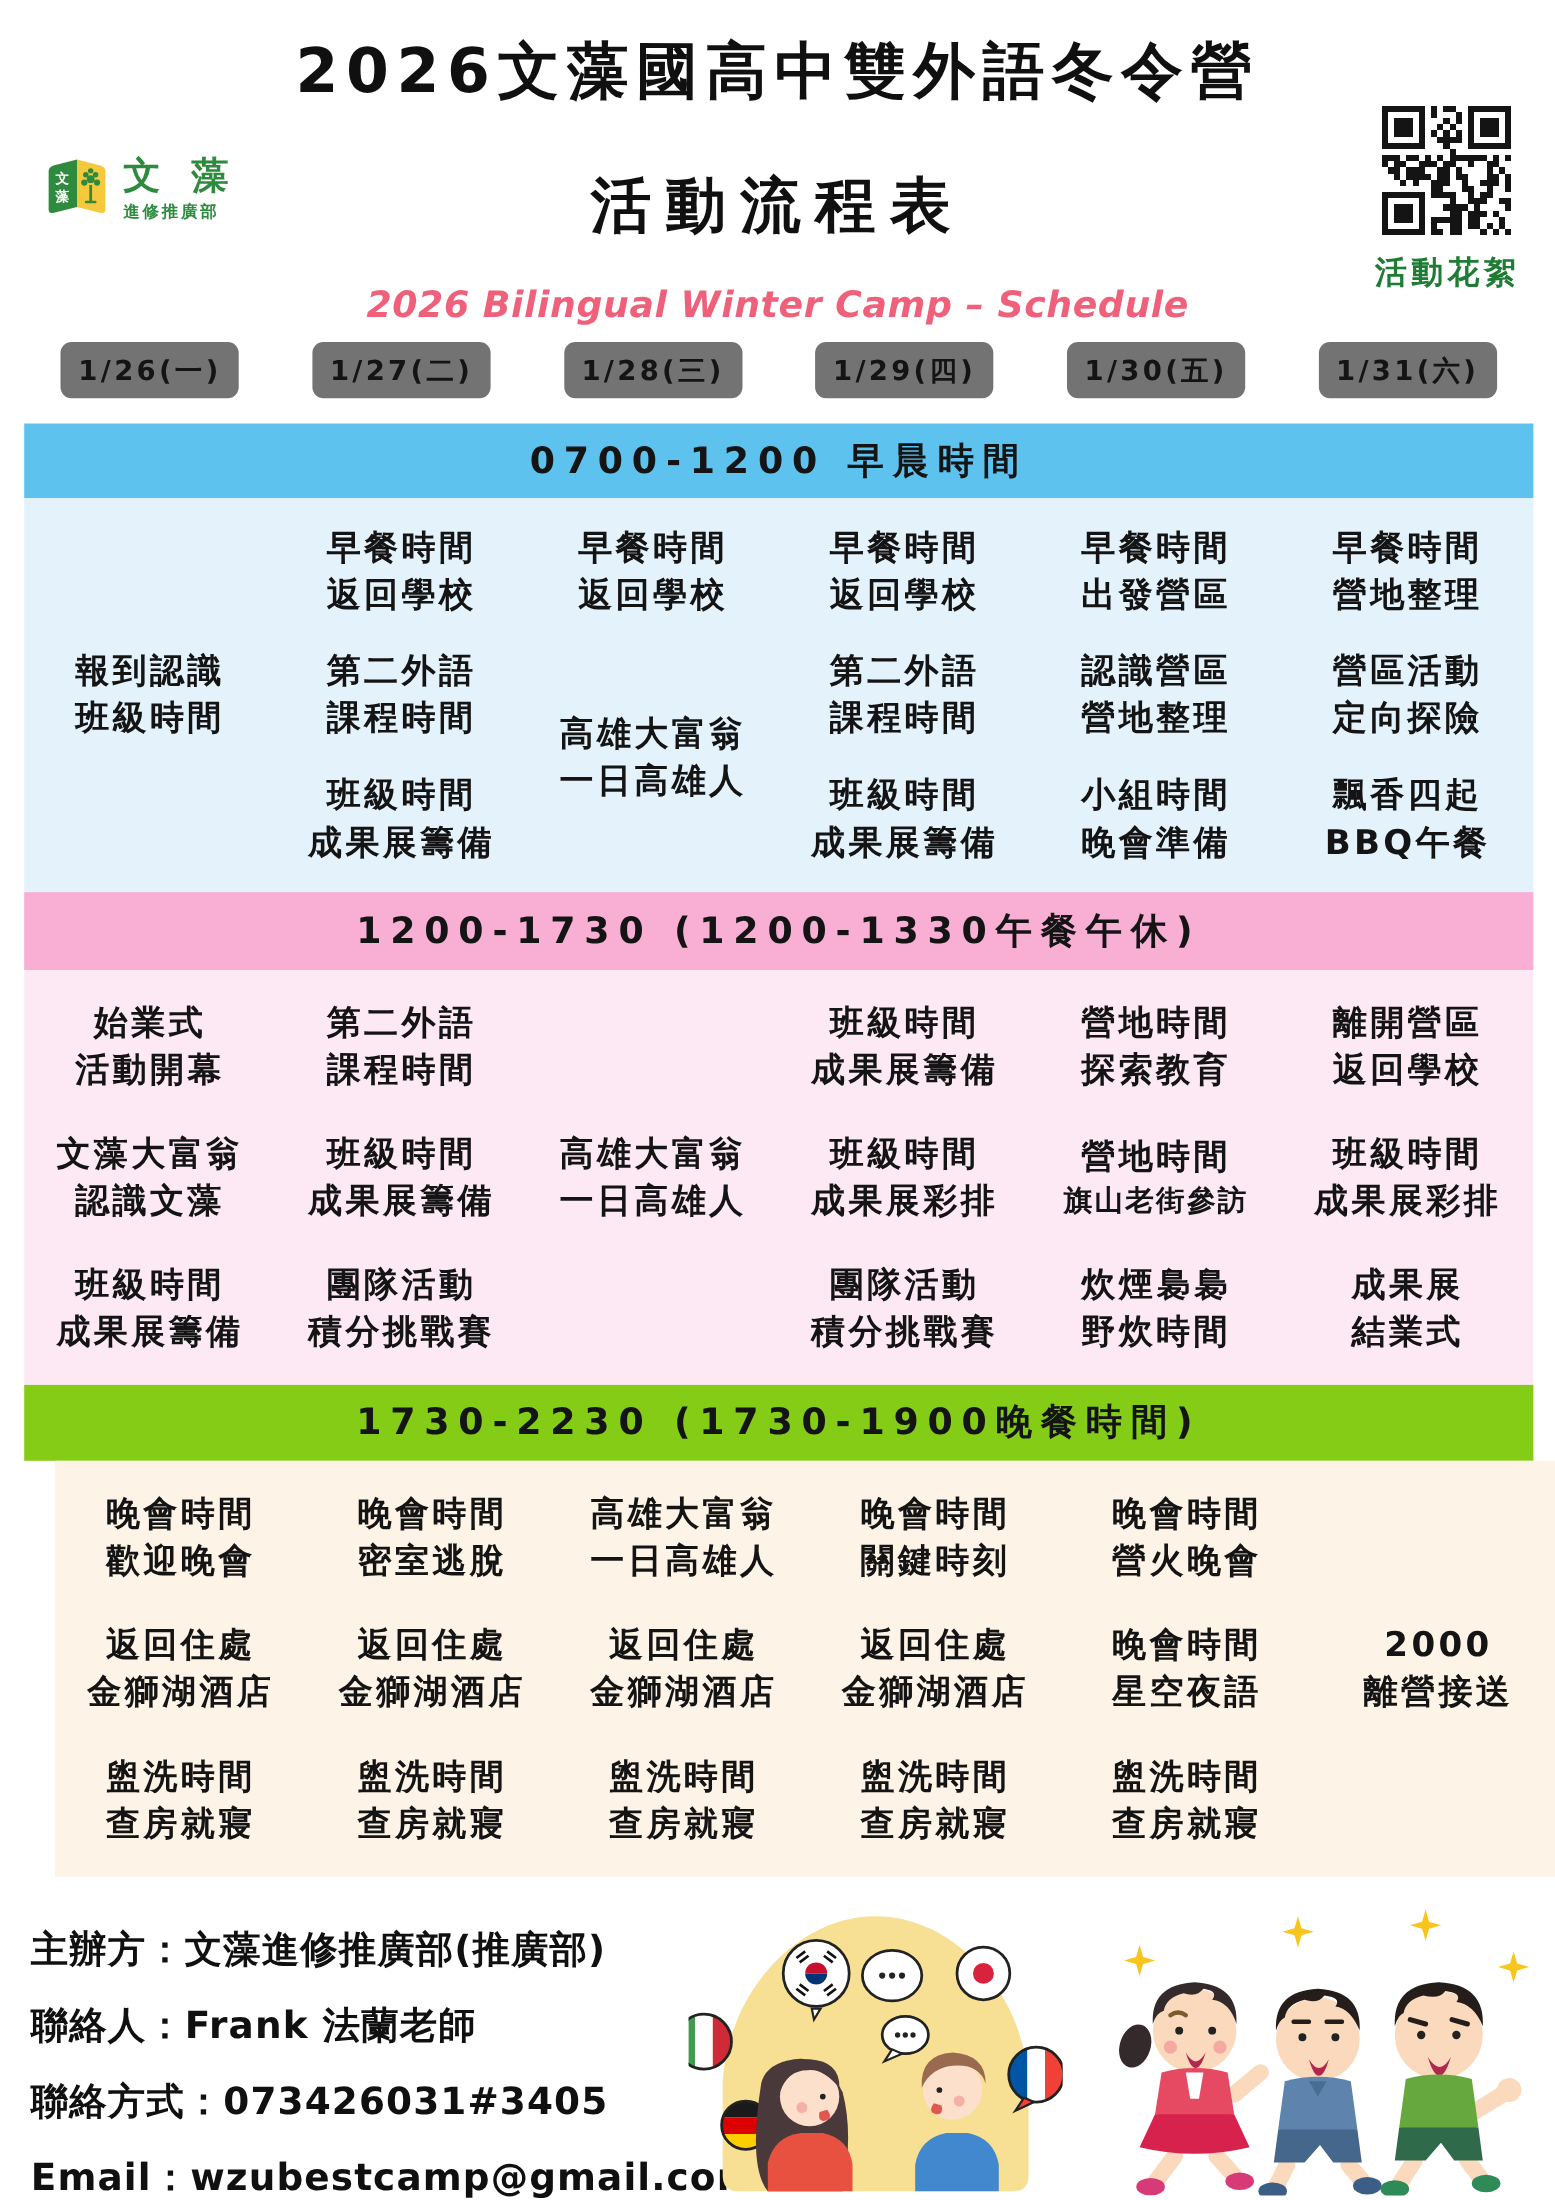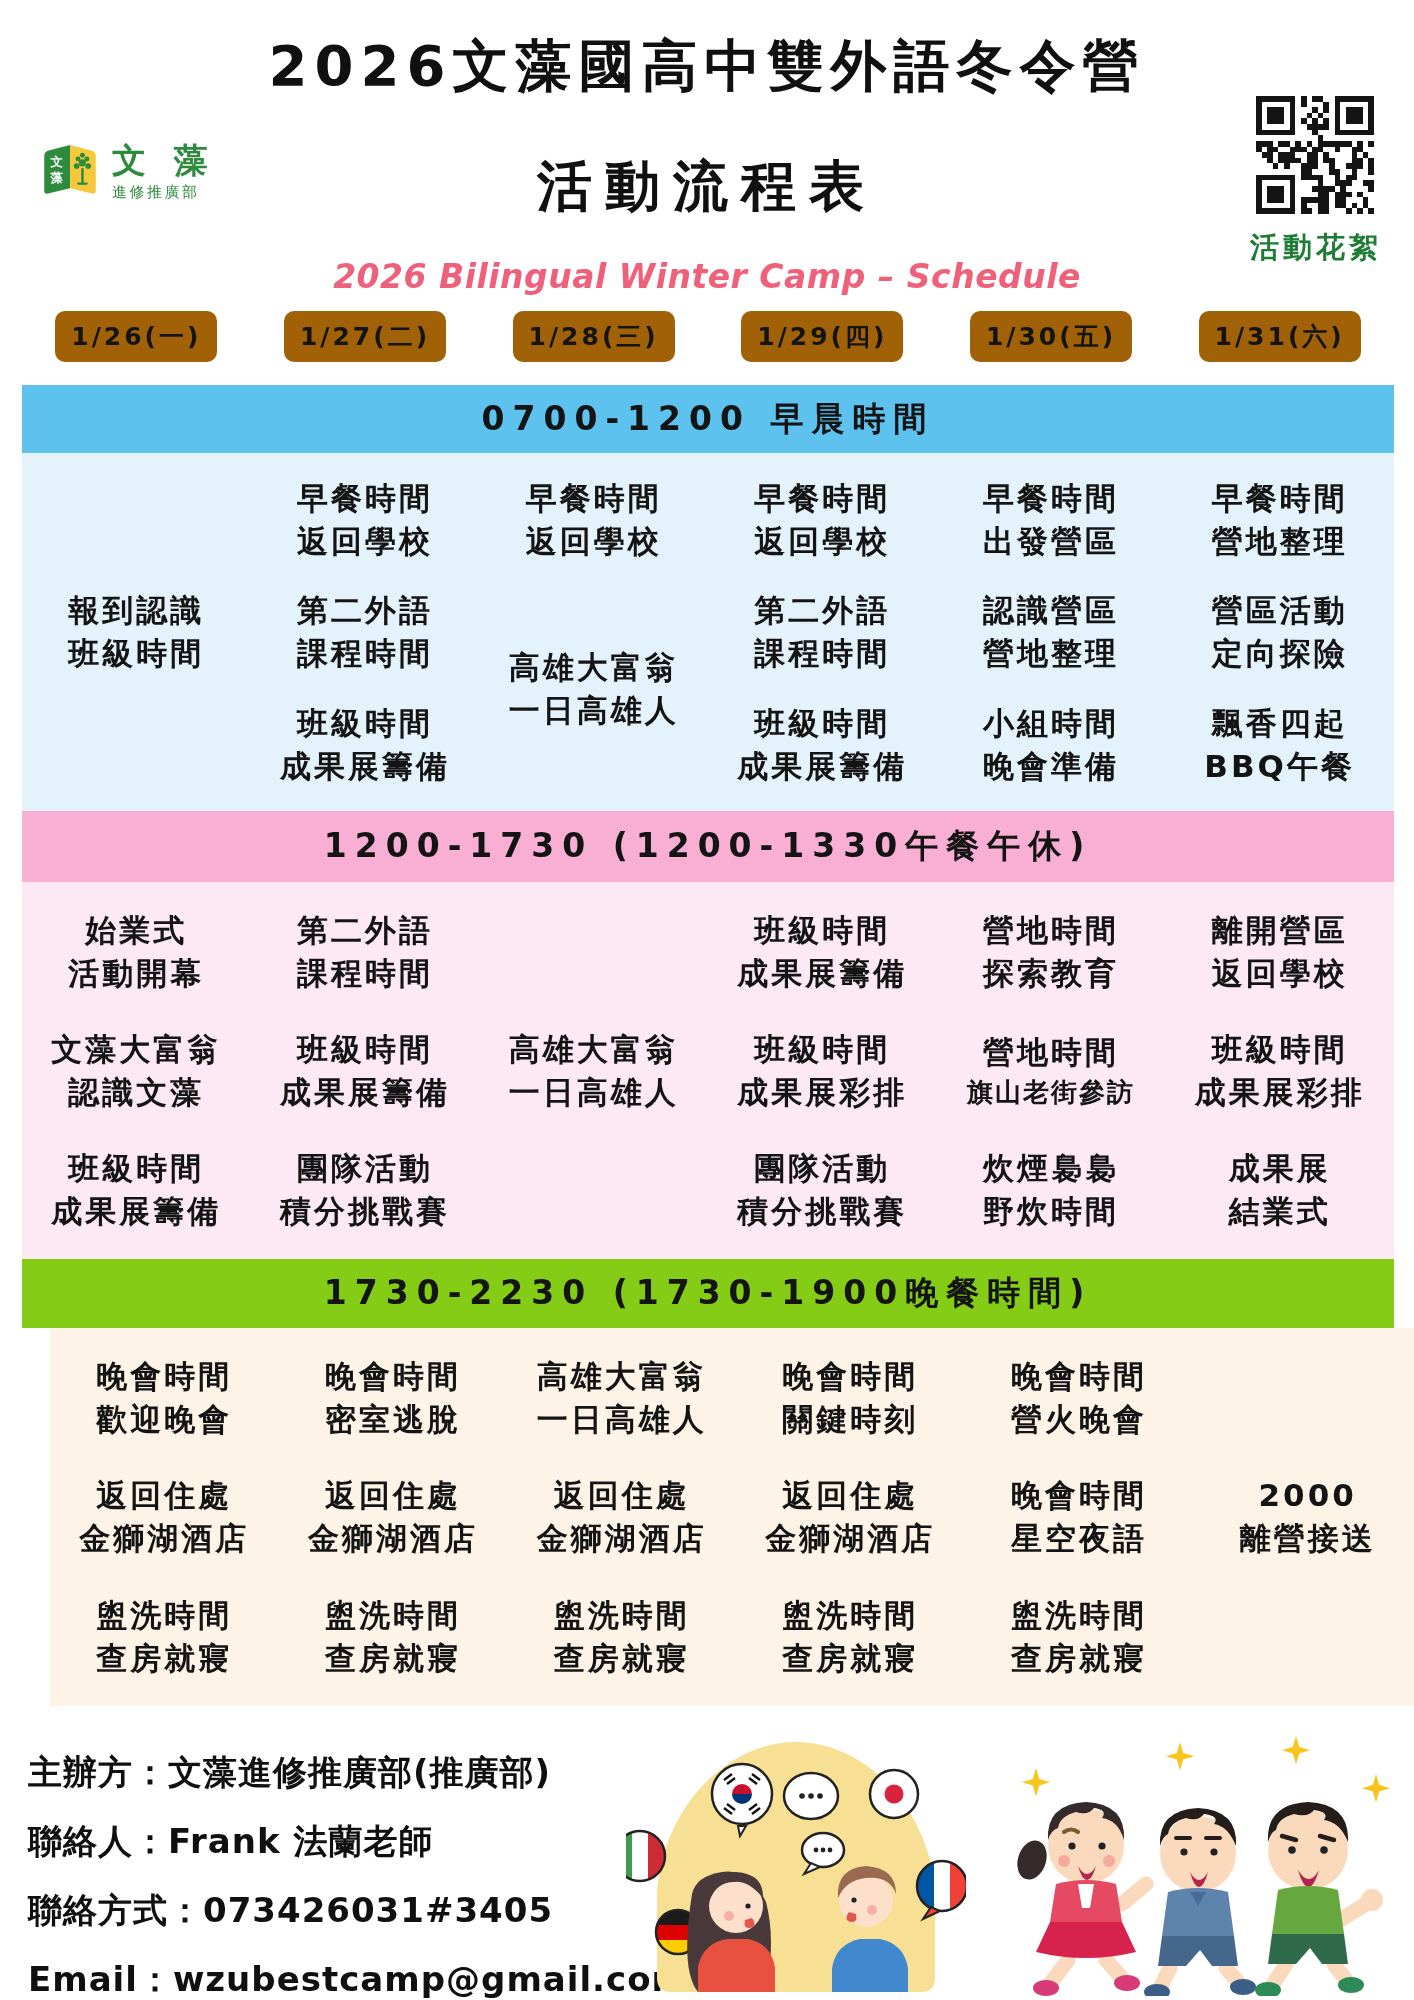--- a/index.html
+++ b/index.html
@@ -23,35 +23,35 @@
     text-align: center; font-size: 55px; font-weight: bold;
     letter-spacing: 13px; color: #101010;
   }
   .subtitle-en {
     top: 257px; left: 0; width: 100%;
     text-align: center; font-size: 33px; font-weight: bold;
     color: #EF617A; letter-spacing: 0.5px; font-style: italic;
   }
   .logo { left: 38px; top: 136px; display: flex; align-items: center; gap: 10px; }
   .logo-text-name { font-size: 34px; font-weight: bold; color: #2E8B3D; letter-spacing: 8px; line-height: 1.1; }
-  .logo-text-dept { font-size: 15px; font-weight: normal; color: #2E8B3D; letter-spacing: 2.5px; margin-top: 4px; }
+  .logo-text-dept { font-size: 15px; font-weight: bold; color: #2E8B3D; letter-spacing: 2.5px; margin-top: 4px; }
   .qr-wrap { left: 1256px; top: 96px; width: 118px; height: 118px; }
   .qr-caption {
     left: 1232px; top: 228px; width: 168px; text-align: center;
     font-size: 29px; font-weight: bold; color: #1E7C35; letter-spacing: 4px;
   }
 
   
   .dates-row {
     left: 22px; top: 310px; width: 1372px; height: 52px;
     display: grid; grid-template-columns: repeat(6, 1fr);
     justify-items: center; align-items: center;
   }
   .date-chip {
-    background: #a16207; border-radius: 10px;
+    background: #737373; border-radius: 10px;
     padding: 9px 16px; font-size: 25px; font-weight: bold;
     letter-spacing: 3px; color: #141414;
   }
 
   
   .band {
     left: 22px; width: 1372px;
     display: flex; align-items: center; justify-content: center;
     font-size: 33px; font-weight: bold; letter-spacing: 8px; color: #141414;
   }

